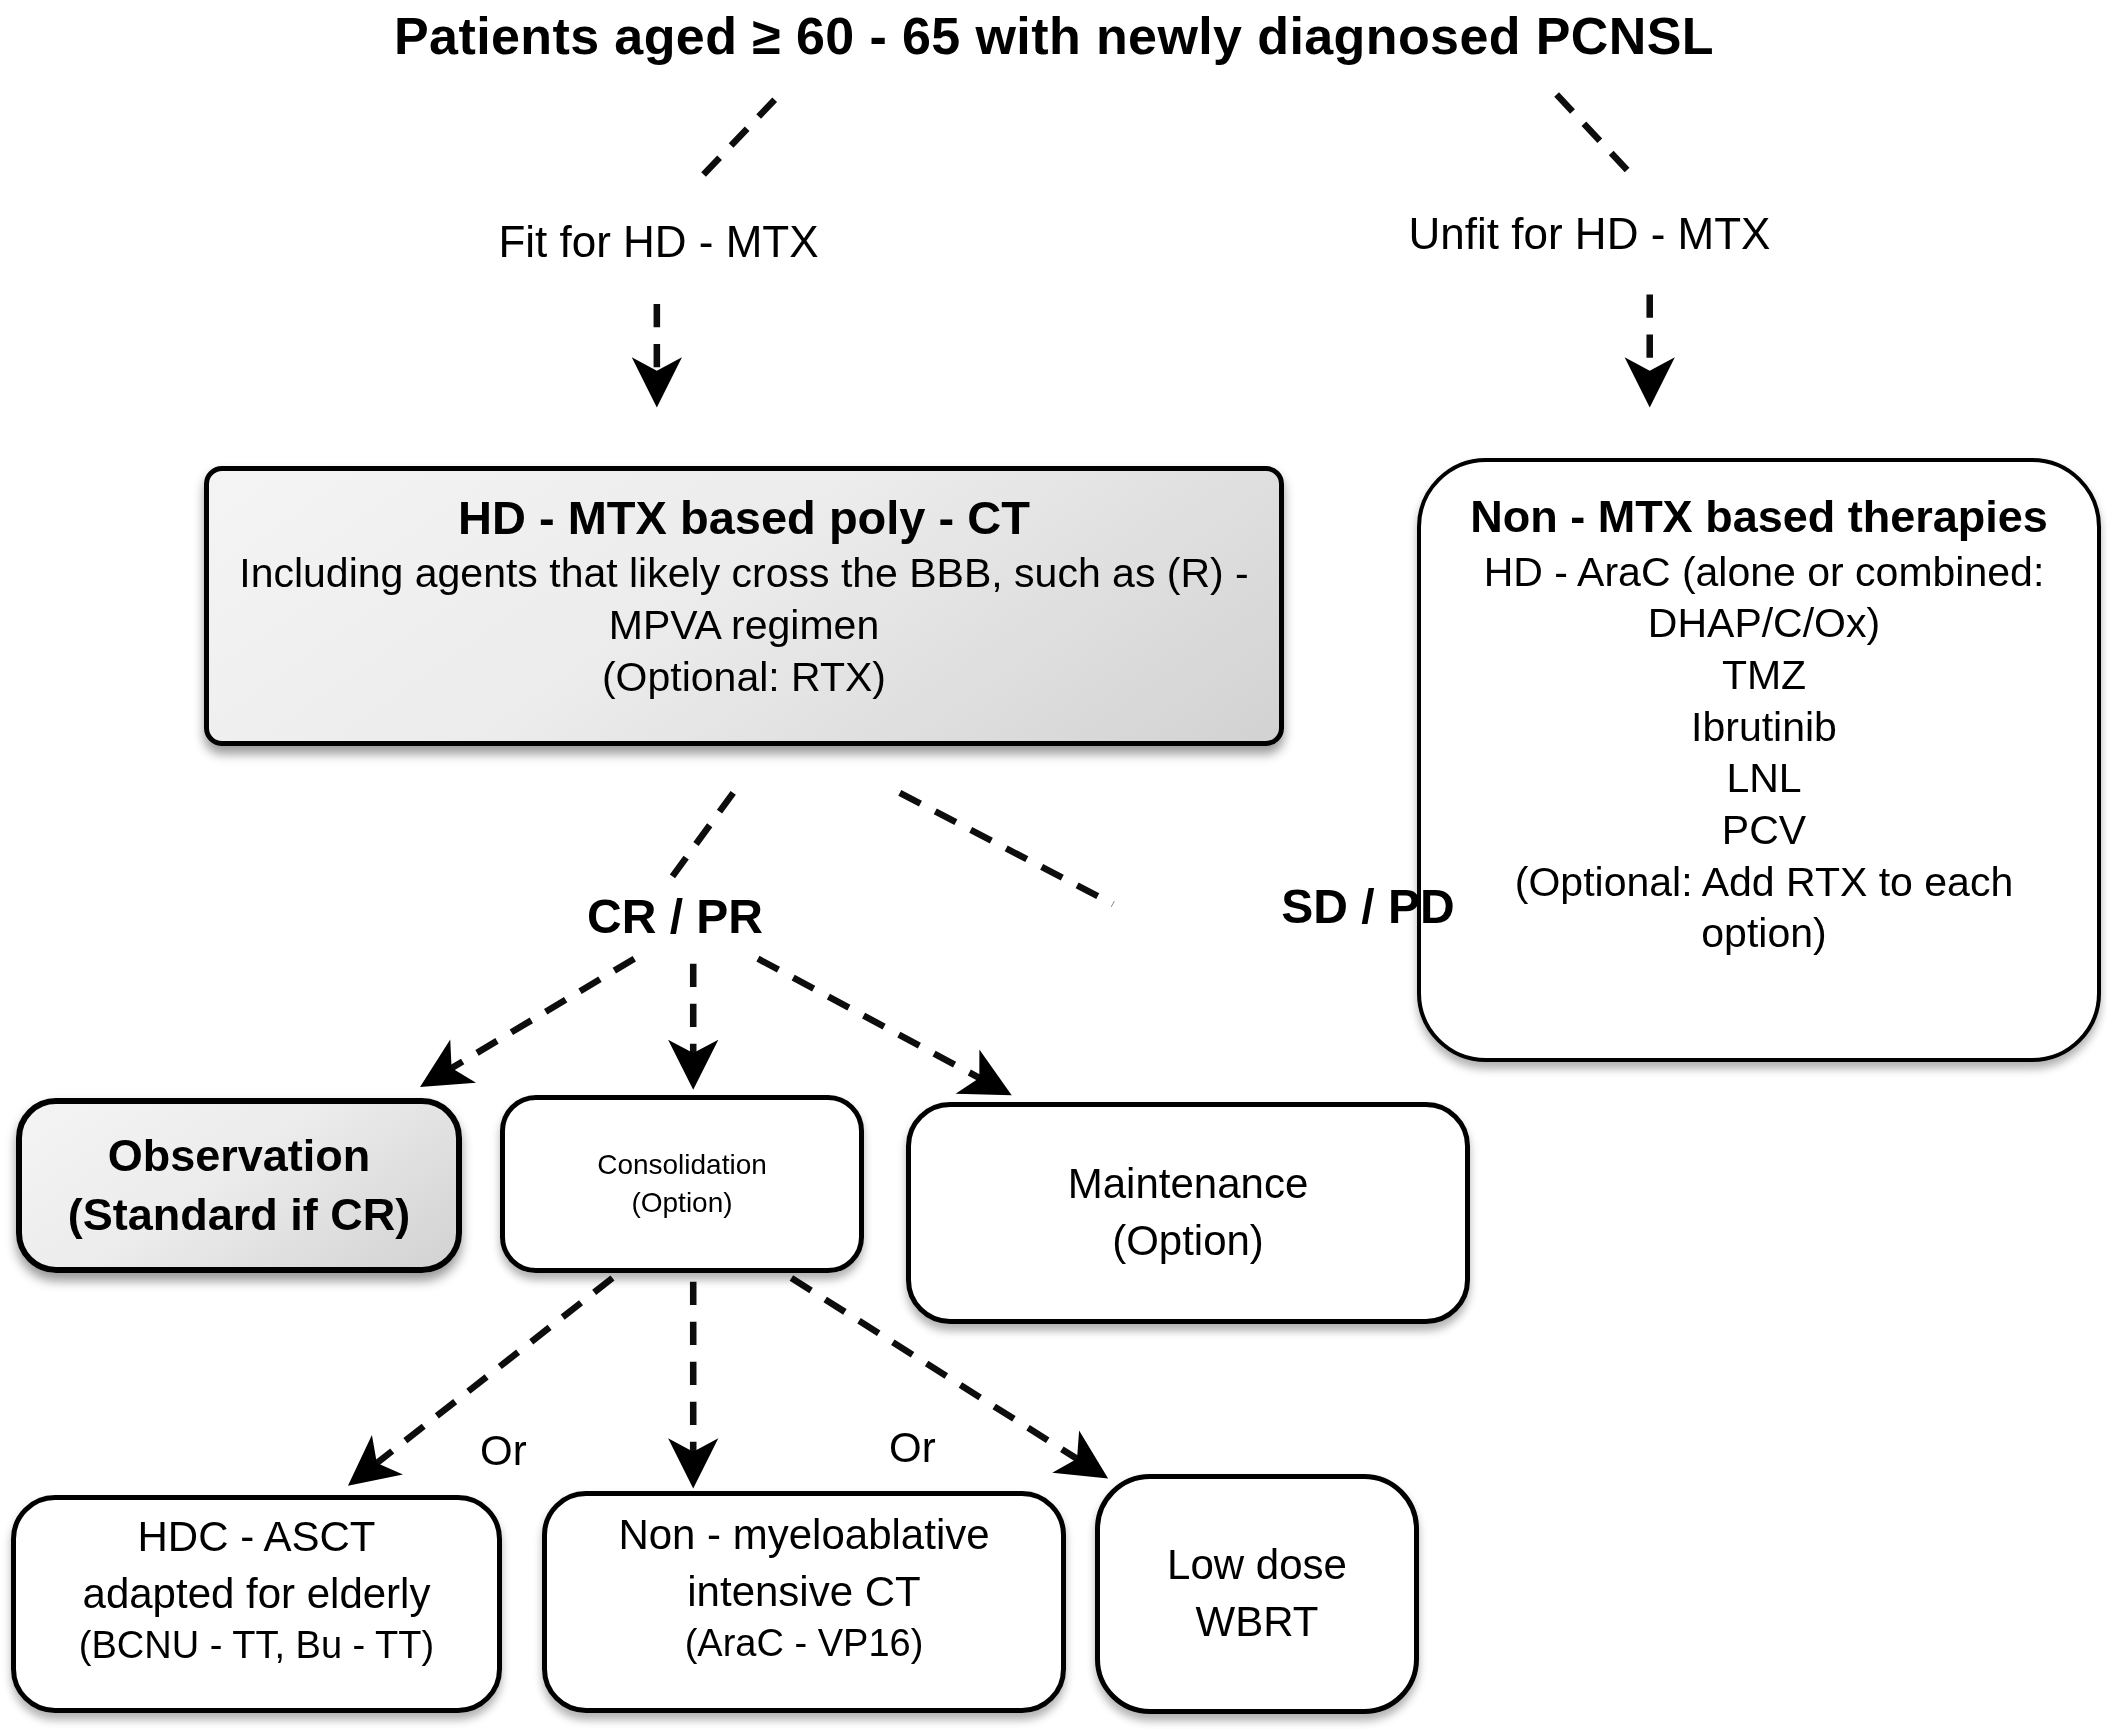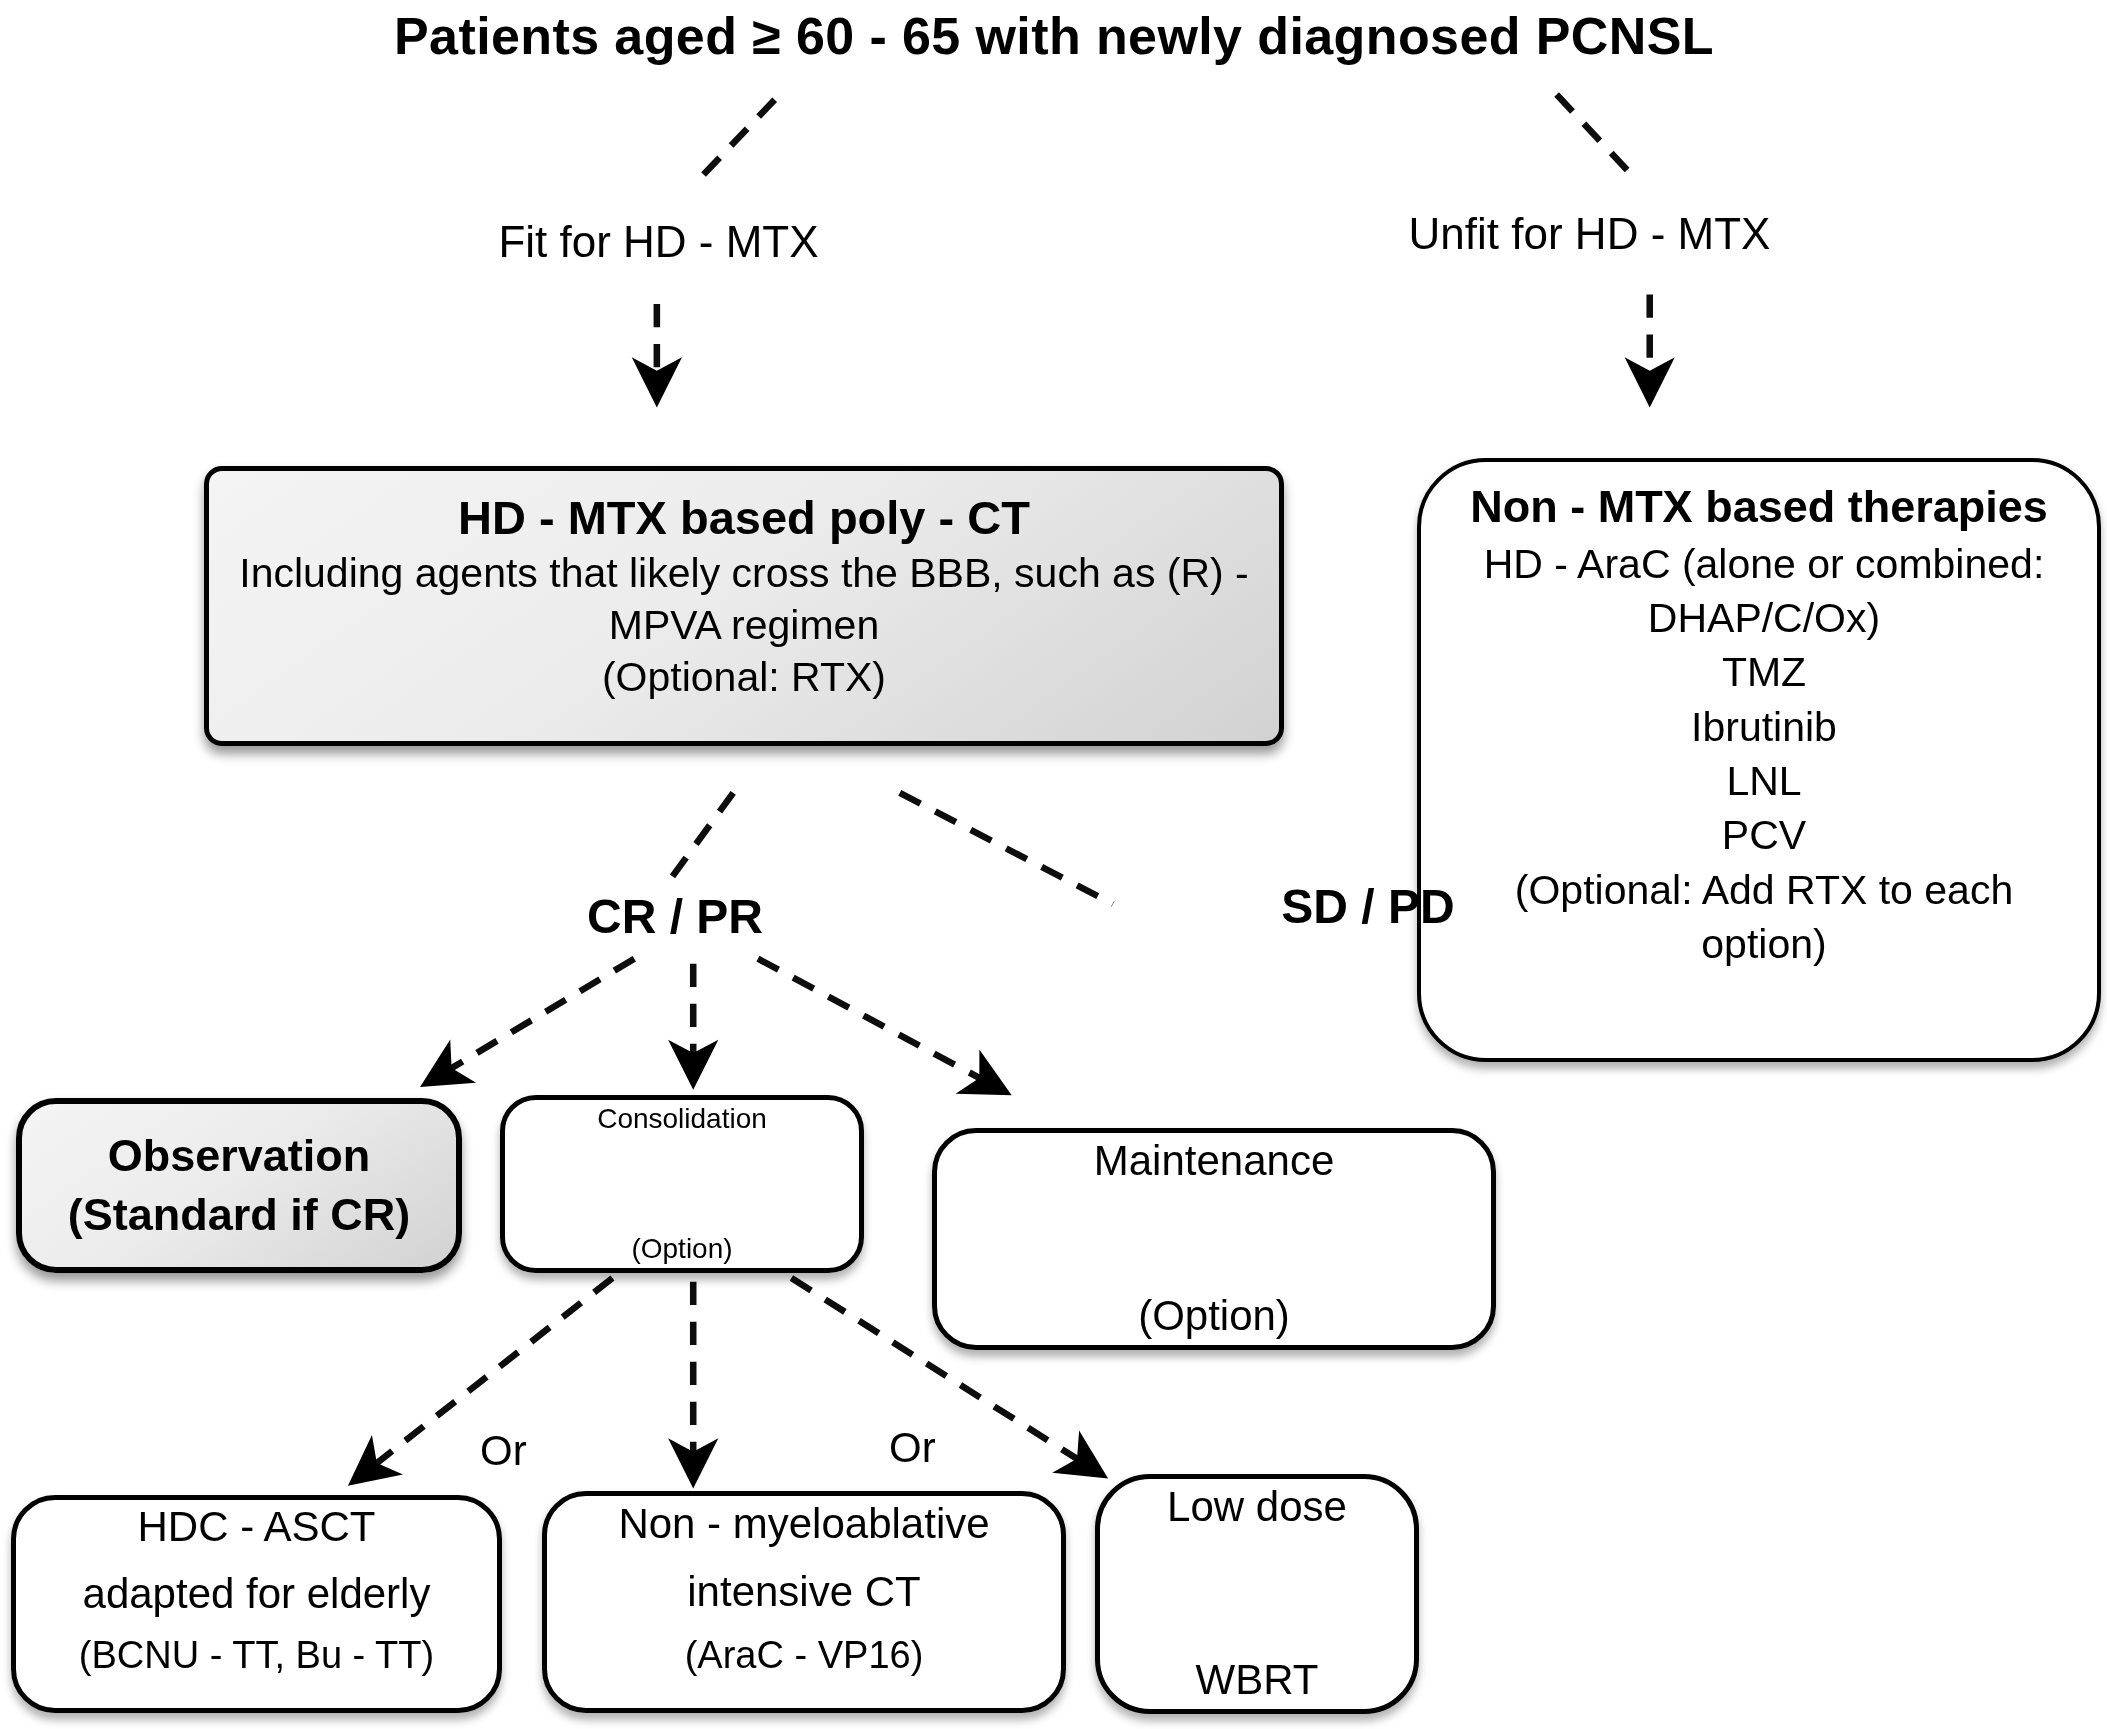--- a/index.html
+++ b/index.html
@@ -19,21 +19,21 @@
     display:flex;flex-direction:column;
     align-items:center;justify-content:center;
     text-align:center;
     background:#ffffff;
     border:5.1px solid #000;
   }
   .gray{
     background:linear-gradient(145deg,#f4f4f4 0%,#ececec 45%,#d2d2d2 100%);
     box-shadow:0 7.3px 10.2px rgba(0,0,0,0.40);
   }
-  .shadow{box-shadow:0 6.5px 8.7px rgba(0,0,0,0.30);justify-content:space-between;}
+  .shadow{box-shadow:0 6.5px 8.7px rgba(0,0,0,0.30);}
 
   
   #page-title{left:0;top:5.8px;width:2108px;text-align:center;
     font-size:52px;font-weight:bold;letter-spacing:0.4px;}
   .branch-label{font-size:44px;text-align:center;z-index:2;}
   #label-fit{left:404px;top:217px;width:509px;}
   #label-unfit{left:1335px;top:209px;width:509px;}
   .response-label{font-size:48px;font-weight:bold;text-align:center;z-index:2;}
   #label-crpr{left:493px;top:889px;width:364px;}
   #label-sdpd{left:1186px;top:879px;width:364px;}
@@ -49,22 +49,22 @@
 
   #box-nonmtx{left:1417px;top:458px;width:684px;height:604px;border-radius:69px;
     border-width:4.4px;padding:14.5px 22px 87px 22px;}
   #box-nonmtx .bx-heading{font-size:45px;font-weight:bold;line-height:1.32;}
   #box-nonmtx .bx-line{font-size:41px;line-height:1.26;margin-left:10px;}
 
   #box-observation{left:16px;top:1098px;width:446px;height:175px;border-radius:40px;
     border-width:6.5px;font-weight:bold;font-size:45px;line-height:1.3;text-align:right;}
   #box-consolidation{left:500px;top:1095px;width:364px;height:178px;border-radius:36px;
     font-size:28px;line-height:1.35;}
-  #box-maintenance{left:932px;top:1102px;width:564px;height:222px;border-radius:44px;
-    font-size:42px;line-height:1.35;margin-top:26px;}
+  #box-maintenance{left:906px;top:1102px;width:564px;height:222px;border-radius:44px;
+    font-size:42px;line-height:1.35;}
 
   #box-hdc{left:11px;top:1495px;width:491px;height:218px;border-radius:44px;
     font-size:42px;line-height:1.3;padding-bottom:29px;}
   #box-nonmyelo{left:542px;top:1491px;width:524px;height:222px;border-radius:44px;
     font-size:42px;line-height:1.35;padding-bottom:29px;}
   #box-wbrt{left:1095px;top:1474px;width:324px;height:240px;border-radius:55px;
     font-size:42px;line-height:1.35;}
   .bx-sub{font-size:38px;line-height:1.25;}
   .gap-top{margin-top:3px;}
 </style>

